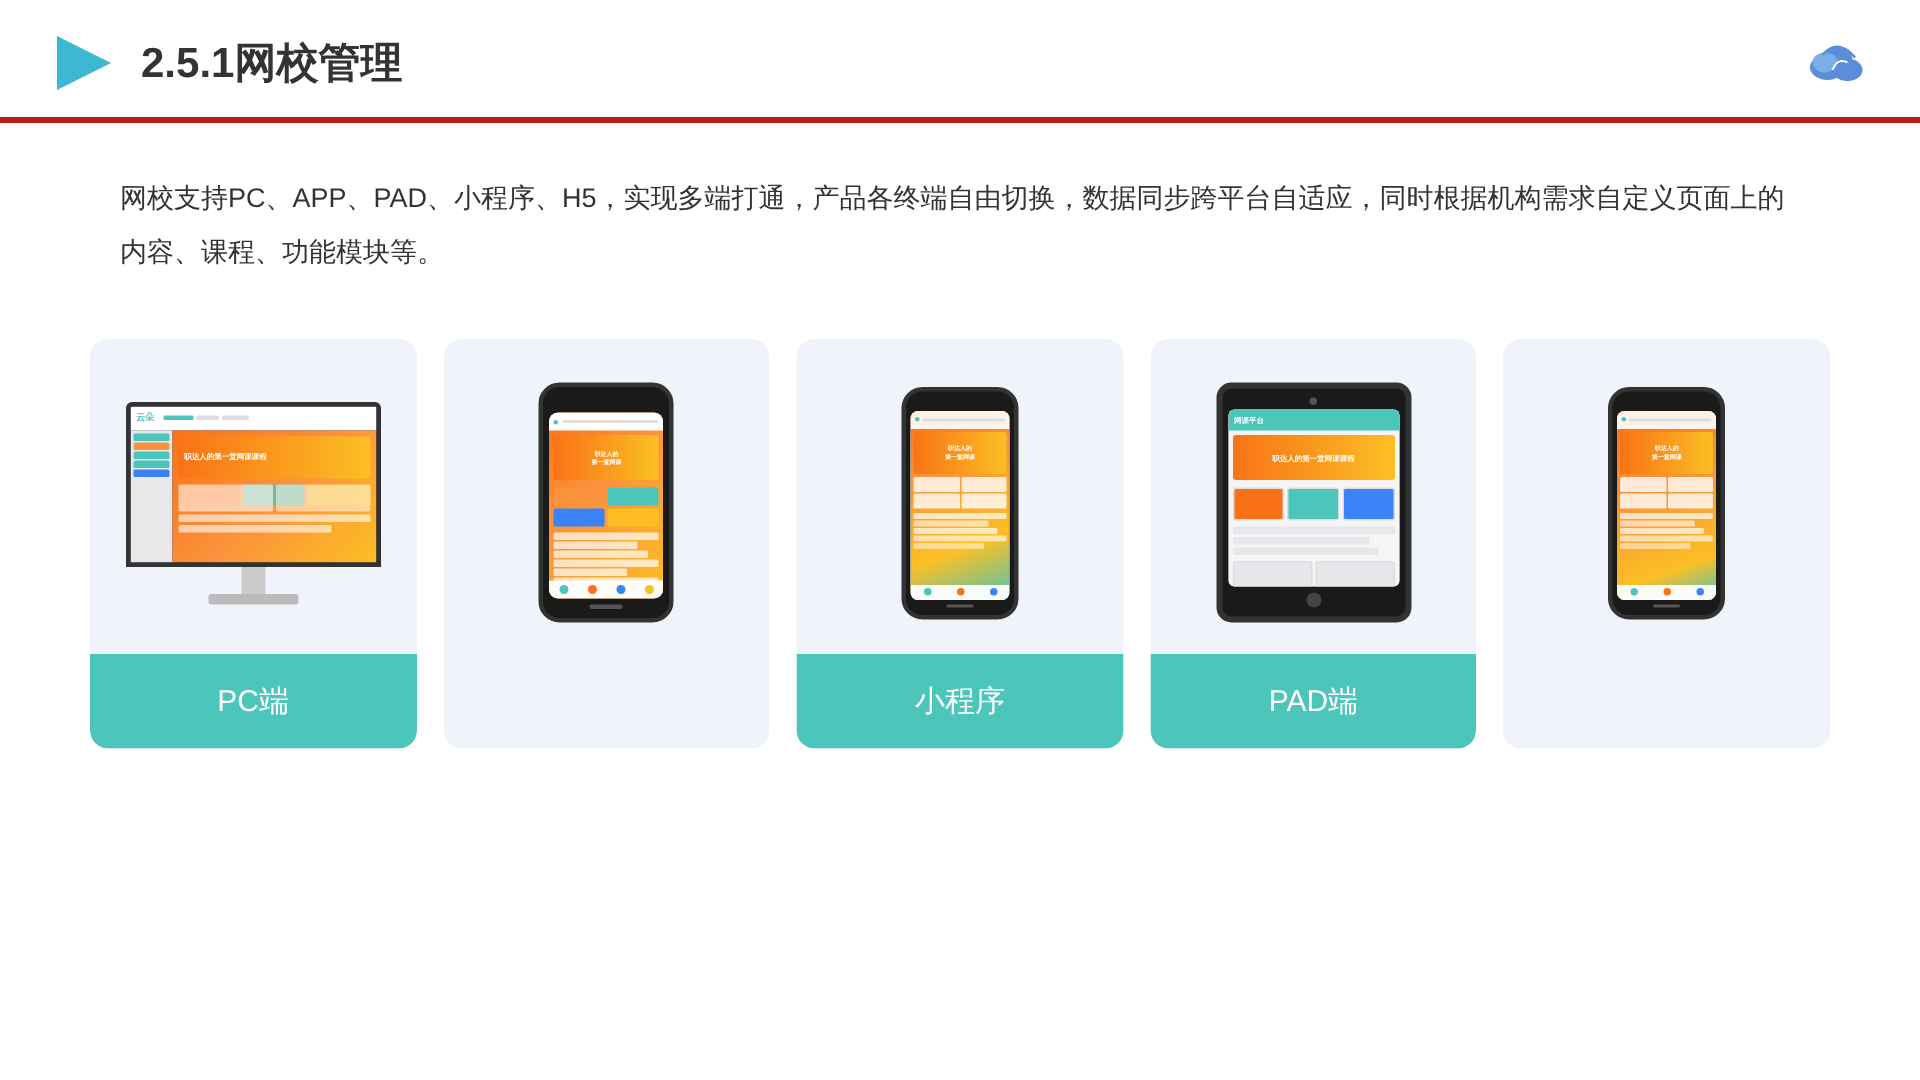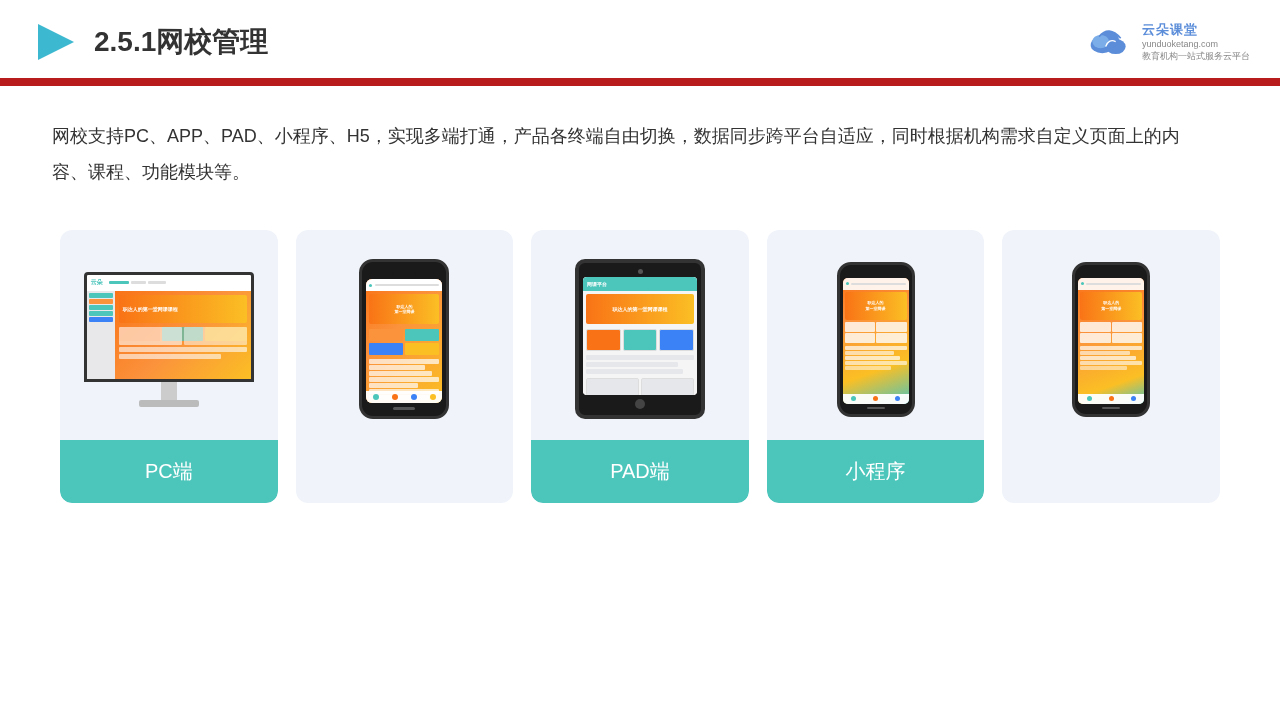--- a/index.html
+++ b/index.html
@@ -11,21 +11,21 @@
       overflow: hidden;
       position: relative;
     }
 
     
     .header {
       display: flex;
       align-items: center;
       justify-content: space-between;
       padding: 18px 30px 12px 30px;
-      border-bottom: 8px solid #b91c1c;
+      border-bottom: 4px solid #b91c1c;
       gap: 11px;
     }
     .header-left {
       display: flex;
       align-items: center;
       gap: 16px;
     }
     .play-icon {
       width: 48px;
       height: 48px;
@@ -56,21 +56,21 @@
       letter-spacing: 1px;
     }
     .logo-tagline {
       font-size: 9px;
       color: #888;
       line-height: 1.3;
     }
 
     
     .description {
-      padding: 32px 80px 20px 52px;
+      padding: 32px 80px 20px 80px;
       font-size: 18px;
       color: #333;
       line-height: 2;
     }
 
     
     .cards-section {
       padding: 20px 60px 20px 60px;
       display: flex;
       gap: 18px;
@@ -485,25 +485,20 @@
     <svg class="logo-icon" viewBox="0 0 60 45" fill="none">
       <ellipse cx="22" cy="26" rx="14" ry="10" fill="#5b8dd9"></ellipse>
       <ellipse cx="38" cy="28" rx="12" ry="9" fill="#5b8dd9"></ellipse>
       <ellipse cx="30" cy="20" rx="12" ry="10" fill="#5b8dd9"></ellipse>
       <ellipse cx="20" cy="22" rx="10" ry="8" fill="#7baee8"></ellipse>
 
       <path d="M18,16 Q30,2 44,18" stroke="#5b8dd9" stroke-width="2" fill="none"></path>
 
       <path d="M26,28 Q30,18 38,22" stroke="#fff" stroke-width="1.5" fill="none"></path>
     </svg>
-    <div class="logo-text-block">
-      <span class="logo-name">云朵课堂</span>
-      <span class="logo-tagline">yunduoketang.com</span>
-      <span class="logo-tagline">教育机构一站式服务云平台</span>
-    </div>
   </div>
 </div>
 
 <div class="description">
   <span>网校支持PC、APP、PAD、小程序、H5，实现多端打通，产品各终端自由切换，数据同步跨平台自适应，同时根据机构需求自定义页面上的内容、课程、功能模块等。</span>
 </div>
 
 <div class="cards-section">
 
   <div class="card">
@@ -595,56 +590,20 @@
             </div>
           </div>
           <div class="phone-home-bar"></div>
         </div>
       </div>
     </div>
   </div>
 
   <div class="card">
     <div class="card-image-area">
-      <div>
-        <div class="tablet-frame">
-          <div class="tablet-camera"></div>
-          <div class="tablet-screen">
-            <div class="tablet-screen-content">
-              <div class="tablet-topbar">
-                <span class="tablet-topbar-text">网课平台</span>
-              </div>
-              <div class="tablet-hero">
-                <span class="tablet-hero-text">职达人的第一堂网课课程</span>
-              </div>
-              <div class="tablet-cards-row">
-                <div class="tablet-card-mini tablet-card-orange"></div>
-                <div class="tablet-card-mini tablet-card-teal"></div>
-                <div class="tablet-card-mini tablet-card-blue"></div>
-              </div>
-              <div class="tablet-rows">
-                <div class="tablet-row-mini"></div>
-                <div class="tablet-row-mini" style="width:85%;"></div>
-                <div class="tablet-row-mini" style="width:90%;"></div>
-              </div>
-              <div class="tablet-cards-row" style="padding-top:2px;">
-                <div class="tablet-card-mini" style="height:18px;background:#e5e7eb;"></div>
-                <div class="tablet-card-mini" style="height:18px;background:#e5e7eb;"></div>
-              </div>
-            </div>
-          </div>
-          <div class="tablet-home-btn"></div>
-        </div>
-      </div>
-    </div>
-    <div class="card-label teal-label">PAD端</div>
-  </div>
-
-  <div class="card">
-    <div class="card-image-area">
       <div class="phone-mockup">
         <div class="mini-phone-frame">
           <div class="mini-phone-notch"></div>
           <div class="mini-phone-screen">
             <div class="phone-screen-content" style="background: linear-gradient(160deg, #f97316 0%, #fb923c 30%, #fbbf24 70%, #4cc5bb 100%);">
               <div class="phone-topbar" style="background:rgba(255,255,255,0.9);">
                 <div class="phone-topbar-dot"></div>
                 <div style="flex:1;height:2px;background:#ddd;margin-left:1px;border-radius:1px;"></div>
               </div>
               <div style="padding:2px 2px 0 2px;">
@@ -670,20 +629,56 @@
                 <div style="width:5px;height:5px;background:#f97316;border-radius:50%;"></div>
                 <div style="width:5px;height:5px;background:#3b82f6;border-radius:50%;"></div>
               </div>
             </div>
           </div>
           <div class="mini-phone-home"></div>
         </div>
       </div>
     </div>
     <div class="card-label teal-label">小程序</div>
+  </div>
+
+  <div class="card">
+    <div class="card-image-area">
+      <div>
+        <div class="tablet-frame">
+          <div class="tablet-camera"></div>
+          <div class="tablet-screen">
+            <div class="tablet-screen-content">
+              <div class="tablet-topbar">
+                <span class="tablet-topbar-text">网课平台</span>
+              </div>
+              <div class="tablet-hero">
+                <span class="tablet-hero-text">职达人的第一堂网课课程</span>
+              </div>
+              <div class="tablet-cards-row">
+                <div class="tablet-card-mini tablet-card-orange"></div>
+                <div class="tablet-card-mini tablet-card-teal"></div>
+                <div class="tablet-card-mini tablet-card-blue"></div>
+              </div>
+              <div class="tablet-rows">
+                <div class="tablet-row-mini"></div>
+                <div class="tablet-row-mini" style="width:85%;"></div>
+                <div class="tablet-row-mini" style="width:90%;"></div>
+              </div>
+              <div class="tablet-cards-row" style="padding-top:2px;">
+                <div class="tablet-card-mini" style="height:18px;background:#e5e7eb;"></div>
+                <div class="tablet-card-mini" style="height:18px;background:#e5e7eb;"></div>
+              </div>
+            </div>
+          </div>
+          <div class="tablet-home-btn"></div>
+        </div>
+      </div>
+    </div>
+    <div class="card-label teal-label">PAD端</div>
   </div>
 
   <div class="card">
     <div class="card-image-area">
       <div class="phone-mockup">
         <div class="mini-phone-frame">
           <div class="mini-phone-notch"></div>
           <div class="mini-phone-screen">
             <div class="phone-screen-content" style="background: linear-gradient(160deg, #f97316 0%, #fb923c 40%, #fbbf24 80%, #4cc5bb 100%);">
               <div class="phone-topbar" style="background:rgba(255,255,255,0.9);">

